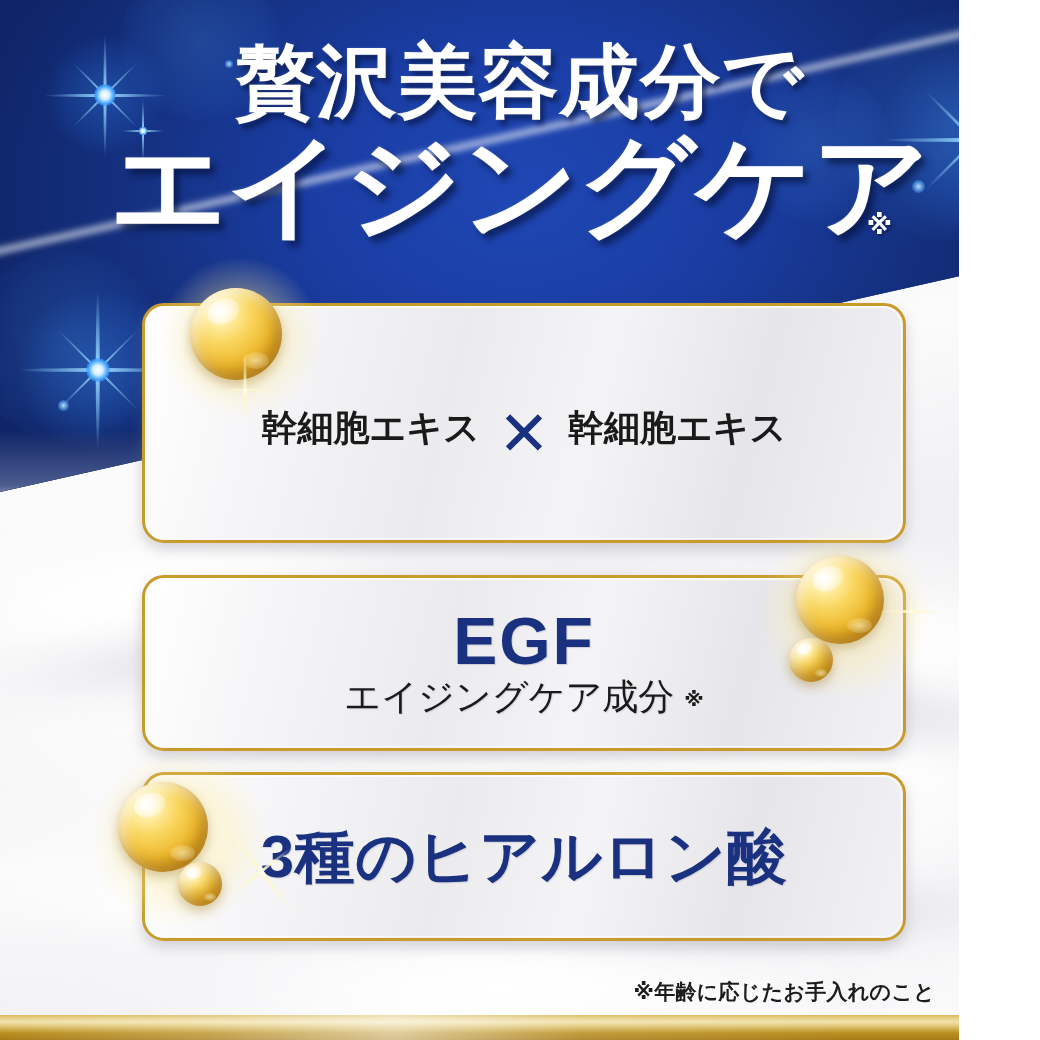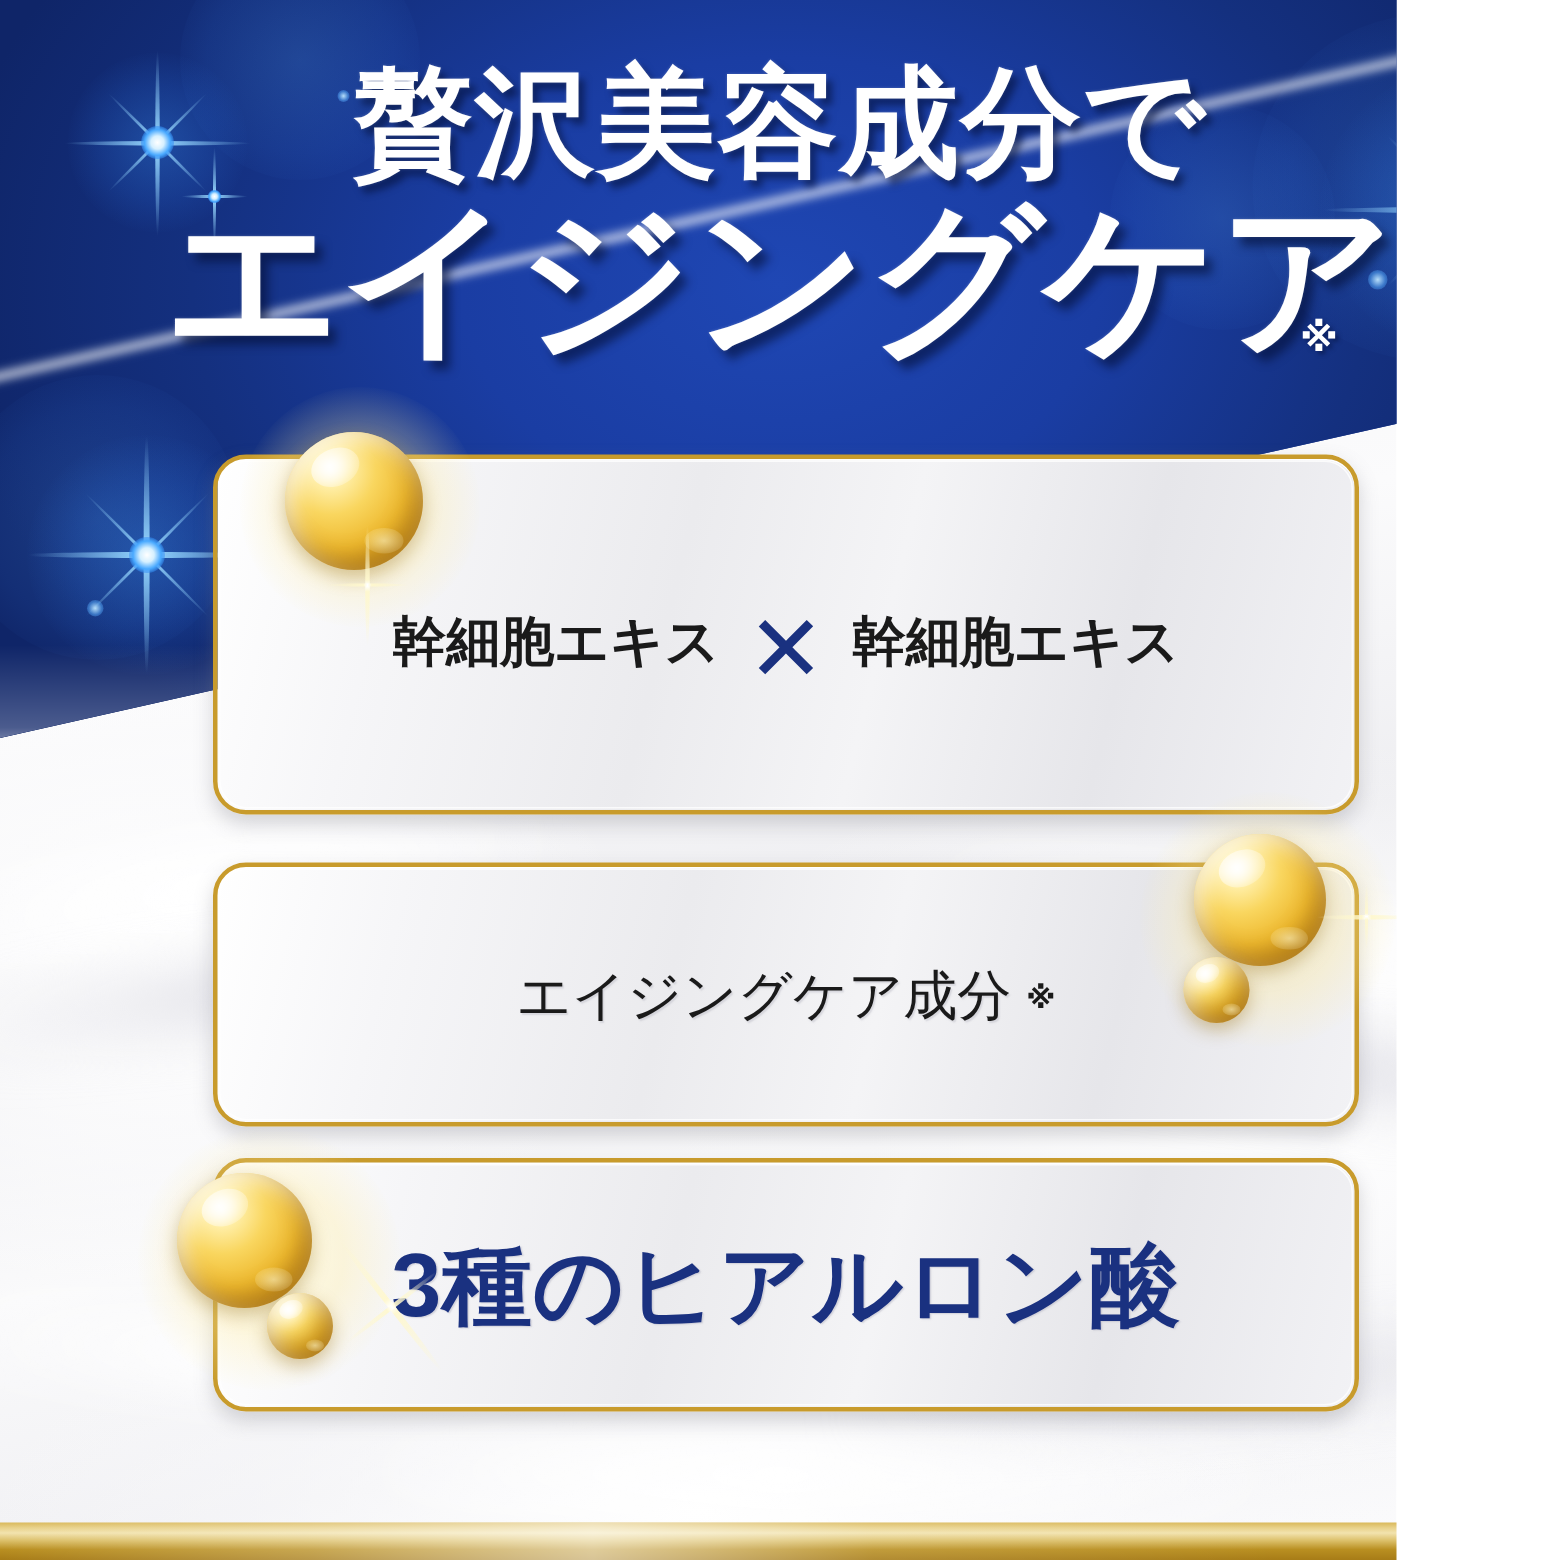--- a/index.html
+++ b/index.html
@@ -8,20 +8,21 @@
     background: #ffffff;
   }
 
   #stage {
     position: relative;
     width: 931px;
     height: 1040px;
     overflow: hidden;
     font-family: "Liberation Sans", "DejaVu Sans", sans-serif;
     background: #ffffff;
+    padding-left: 28px;
   }
 
   
   .bg-white-silk {
     position: absolute;
     inset: 0;
     background:
       radial-gradient(ellipse 420px 300px at 12% 62%, rgba(255,255,255,1) 0%, rgba(252,252,253,0.6) 45%, rgba(244,244,246,0) 75%),
       radial-gradient(ellipse 500px 340px at 88% 72%, rgba(255,255,255,1) 0%, rgba(250,250,251,0.55) 48%, rgba(240,240,243,0) 78%),
       radial-gradient(ellipse 600px 220px at 50% 97%, rgba(255,255,255,1) 0%, rgba(248,248,250,0.5) 50%, rgba(238,238,242,0) 80%),
@@ -390,20 +391,21 @@
 
   <div class="drop-glow" style="left:160px; top:258px; width:160px; height:160px;"></div>
   <div class="drop" style="left:190px; top:288px; width:92px; height:92px;"></div>
   <div class="drop-sparkle" style="left:185px; top:330px; width:120px; height:120px;">
     <div class="s-ray" style="width:80px;  height:3px; margin-left:-40px; margin-top:-1.5px; transform:rotate(90deg);"></div>
     <div class="s-ray" style="width:56px;  height:2px; margin-left:-28px; margin-top:-1px;   transform:rotate(0deg);"></div>
   </div>
 
   <div class="card" id="card-2">
     <div class="card-inner">
+      <div class="card-title t-egf">EGF</div>
       <div class="egf-sub-row">
         <span class="card-sub">エイジングケア成分</span>
         <span class="egf-note">※</span>
       </div>
     </div>
   </div>
 
   <div class="drop-glow" style="left:760px; top:528px; width:170px; height:170px;"></div>
   <div class="drop" style="left:796px; top:556px; width:88px; height:88px;"></div>
   <div class="drop" style="left:789px; top:638px; width:44px; height:44px;"></div>
@@ -419,17 +421,18 @@
   </div>
 
   <div class="drop-glow" style="left:92px; top:752px; width:175px; height:175px;"></div>
   <div class="drop" style="left:118px; top:782px; width:90px; height:90px;"></div>
   <div class="drop" style="left:178px; top:862px; width:44px; height:44px;"></div>
   <div class="drop-sparkle" style="left:196px; top:806px; width:130px; height:130px;">
     <div class="s-ray" style="width:110px; height:3.5px; margin-left:-55px; margin-top:-1.7px; transform:rotate(52deg);"></div>
     <div class="s-ray" style="width:76px;  height:2.5px; margin-left:-38px; margin-top:-1.2px; transform:rotate(-38deg);"></div>
   </div>
 
+  <div class="footnote">※年齢に応じたお手入れのこと</div>
 
   <div class="gold-bar"></div>
   <div class="gold-bar-sheen"></div>
 
 </div>
 
 </body></html>

